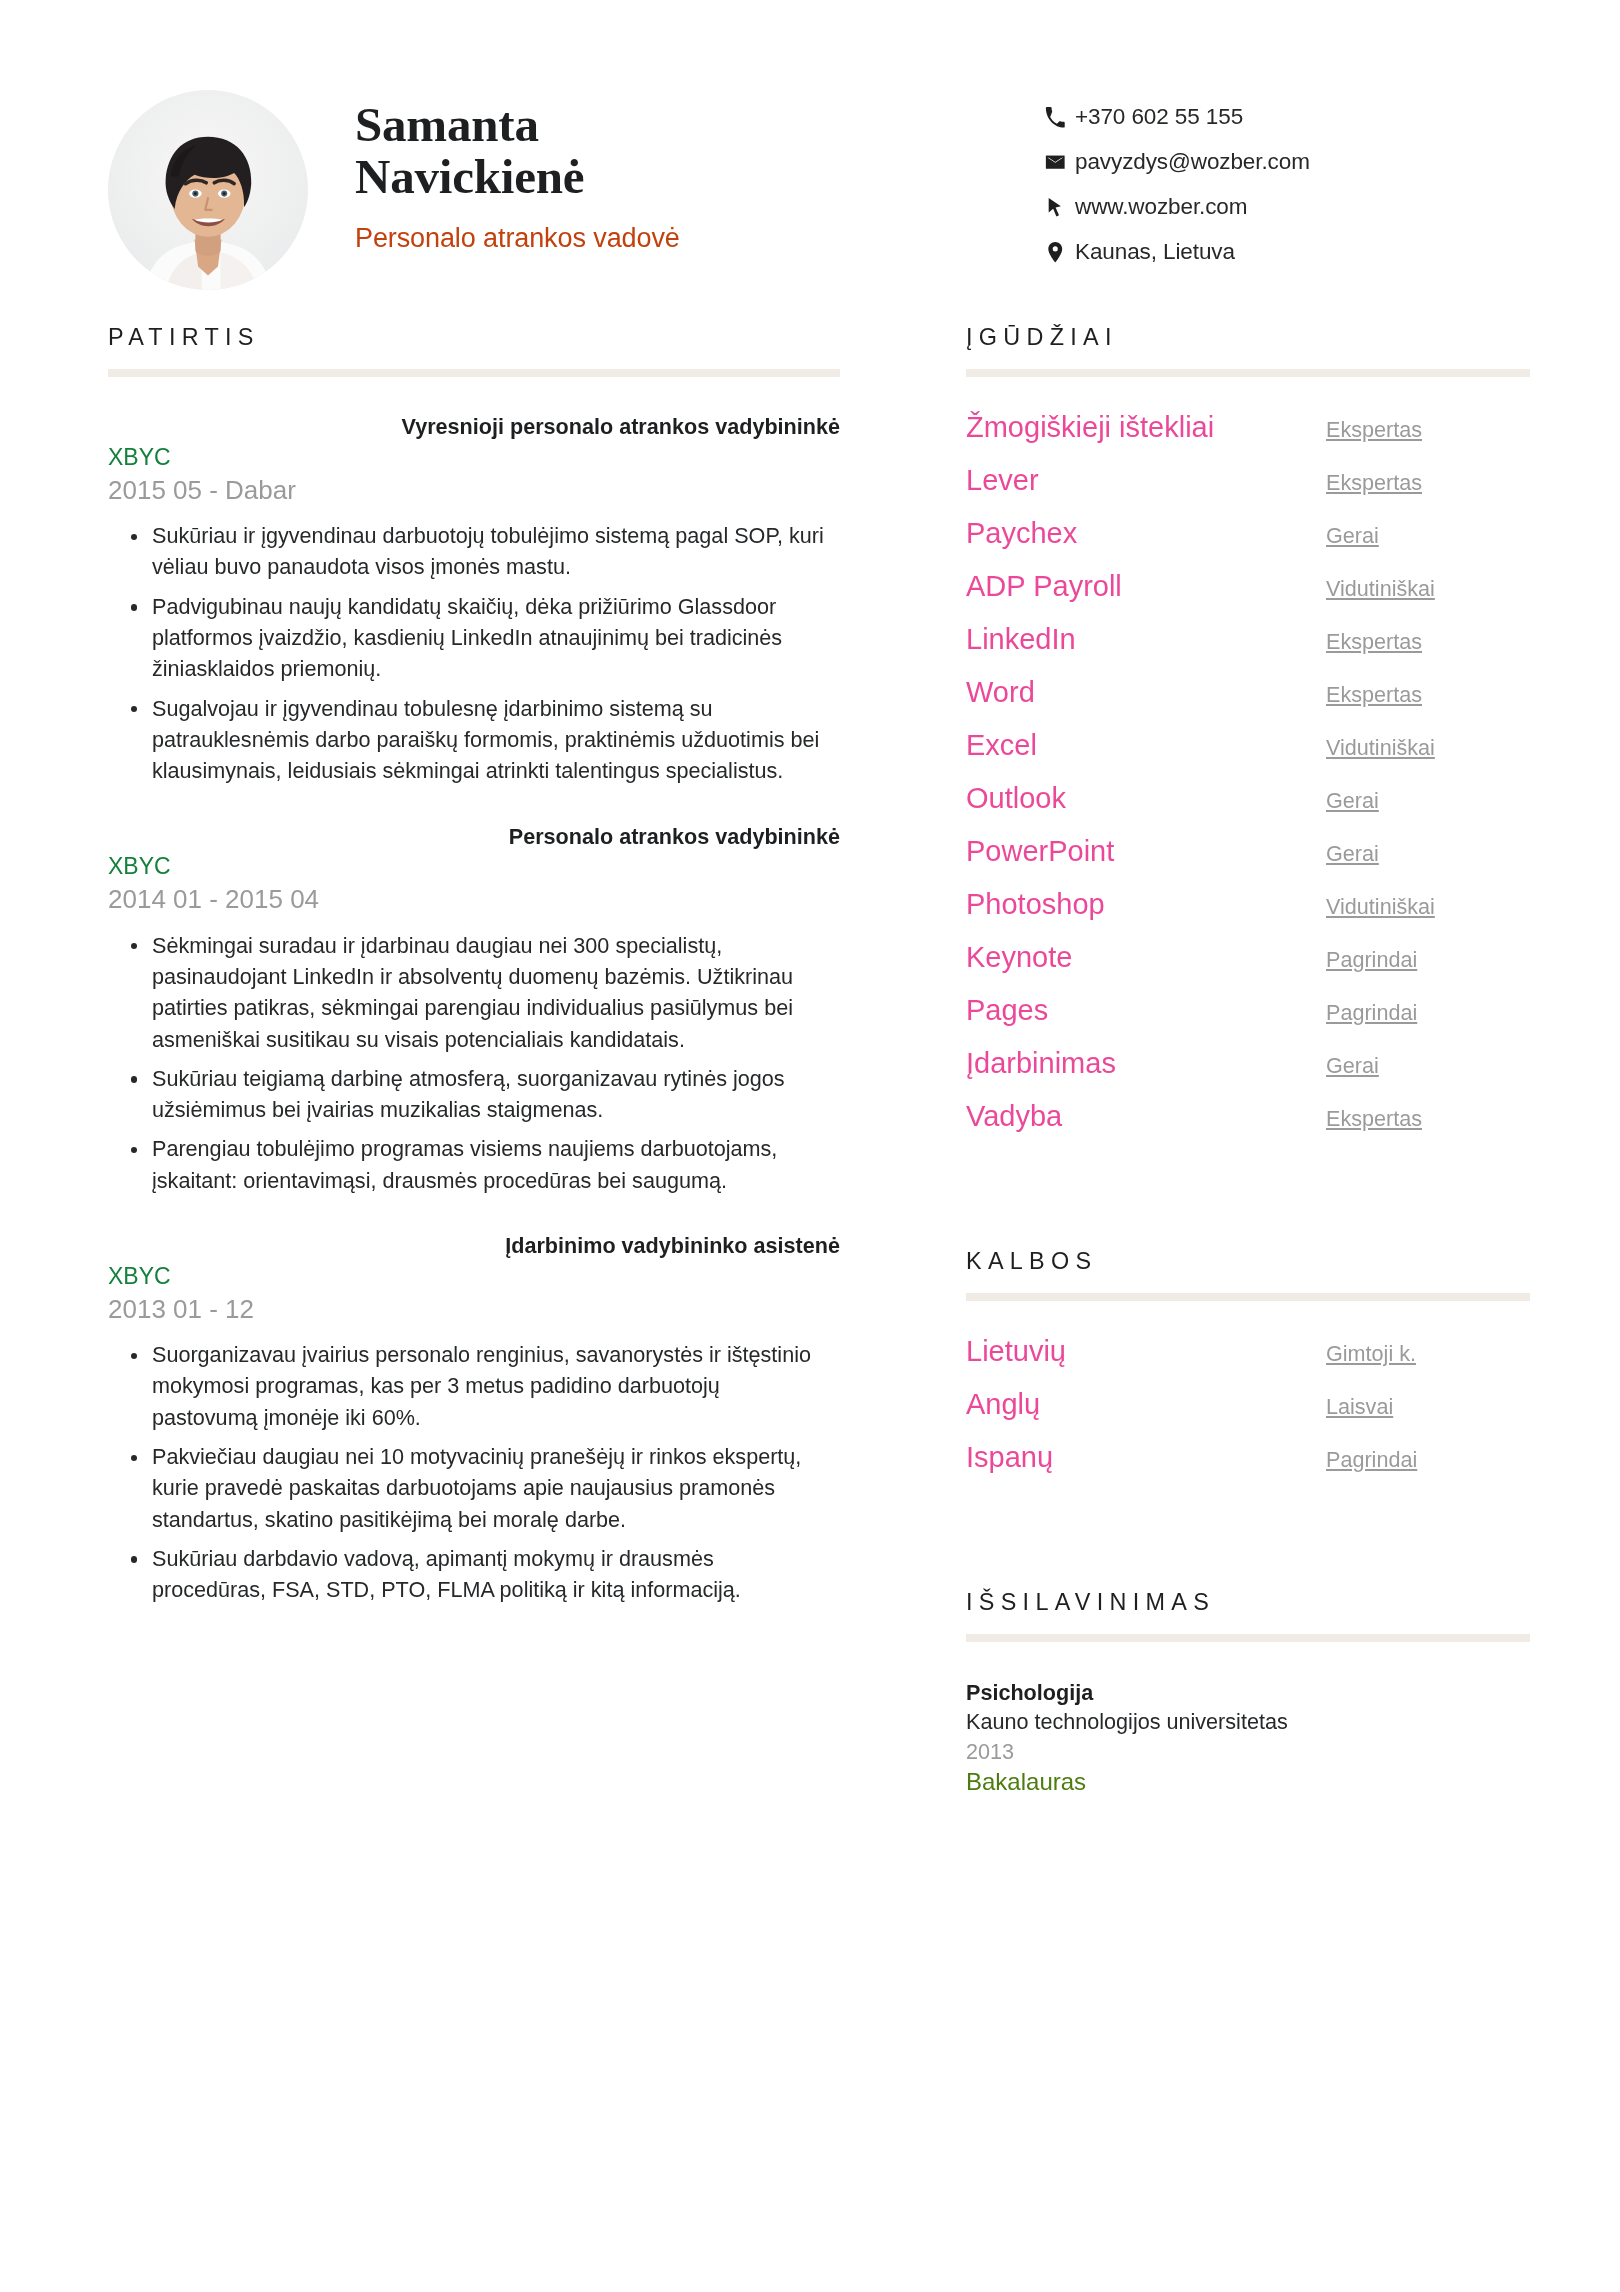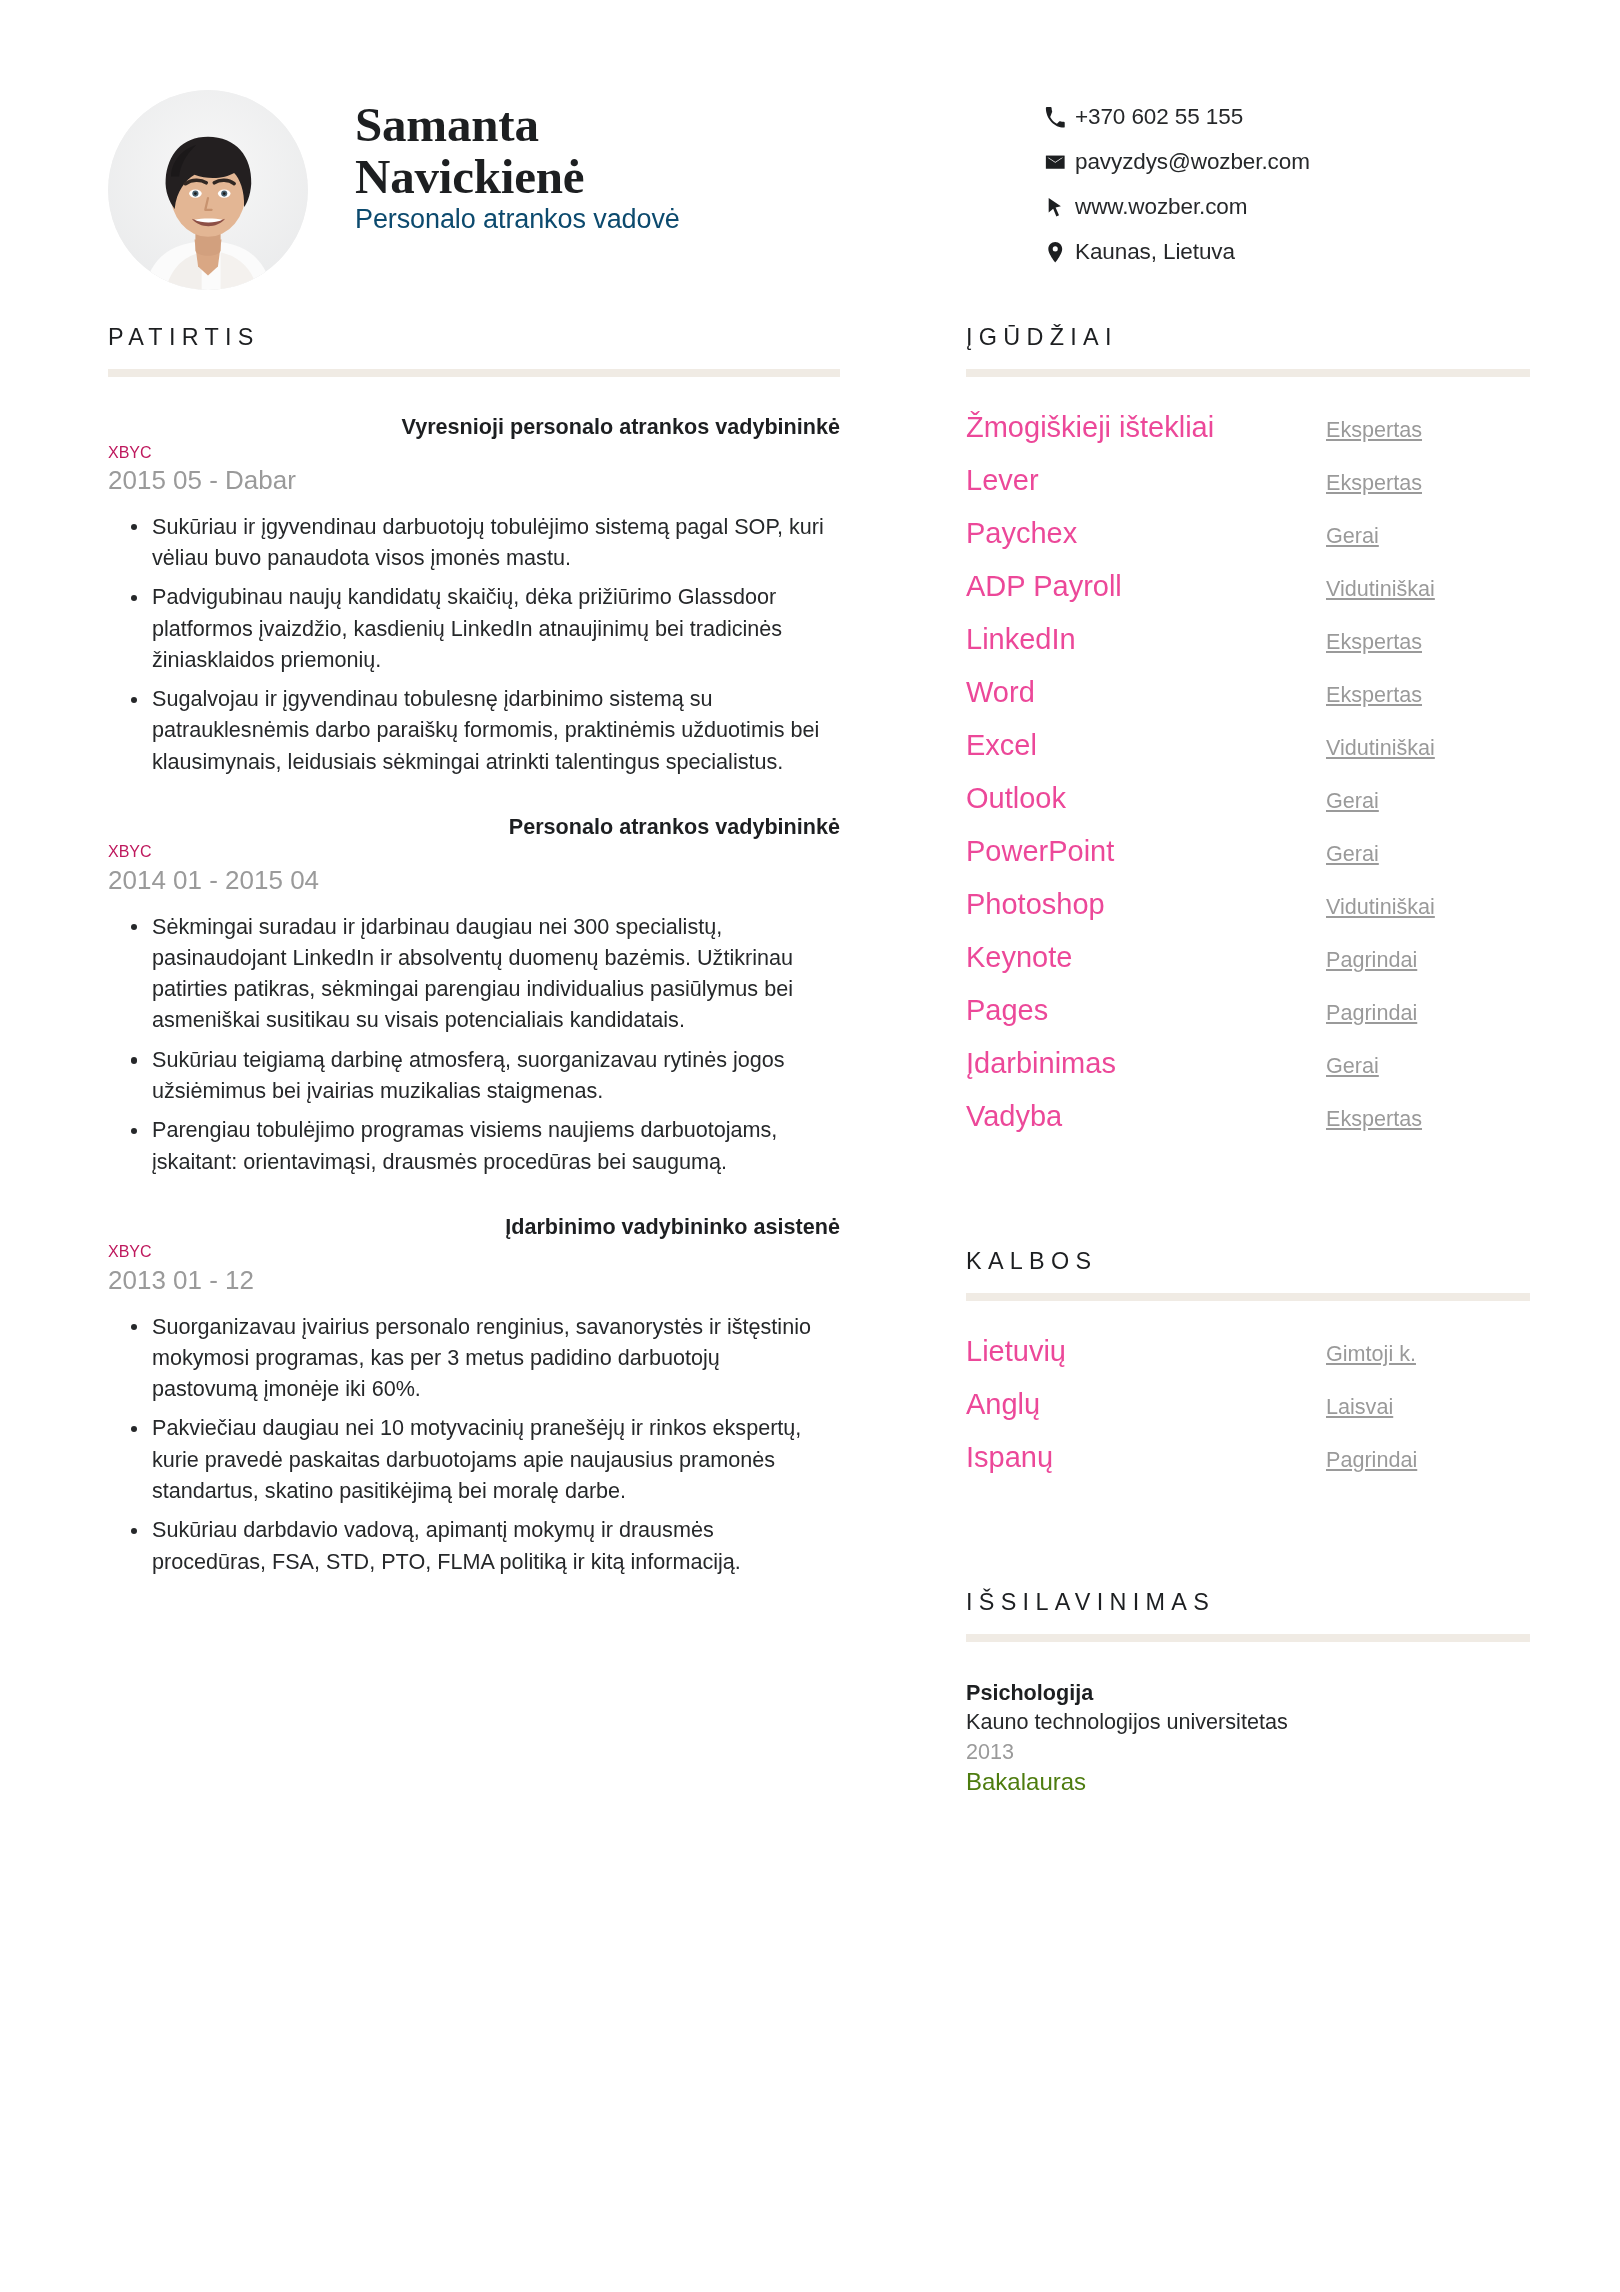--- a/index.html
+++ b/index.html
@@ -53,24 +53,24 @@
   .name {
     font-family: "Liberation Serif", serif;
     font-weight: 700;
     font-size: 49px;
     line-height: 1.07;
     letter-spacing: -0.2px;
     color: #1d1f21;
   }
 
   .job-title {
-    margin-top: 0;
+    margin-top: 19px;
     font-size: 27px;
     font-weight: 400;
-    color: #0c4a6e;
+    color: #c2410c;
     letter-spacing: -0.1px;
   }
 
   .contacts {
     margin-left: auto;
     padding-top: 12.6px;
     width: 468px;
   }
 
   .contact-row {
@@ -133,23 +133,23 @@
   .exp-item:last-child { margin-bottom: 0; }
 
   .exp-role {
     font-size: 21.6px;
     font-weight: 700;
     color: #1d1f21;
     line-height: 1.32;
     text-align: right;
   }
   .exp-company {
-    font-size: 16px;
+    font-size: 23px;
     font-weight: 400;
-    color: #be185d;
+    color: #15803d;
     line-height: 1.36;
   }
   .exp-dates {
     font-size: 26px;
     font-weight: 400;
     color: #9a9a9a;
     line-height: 1.36;
     margin-bottom: 7.2px;
   }
 

